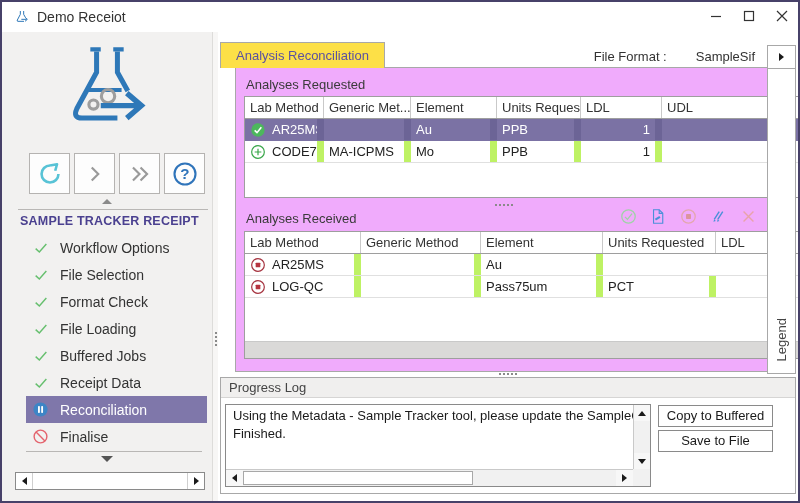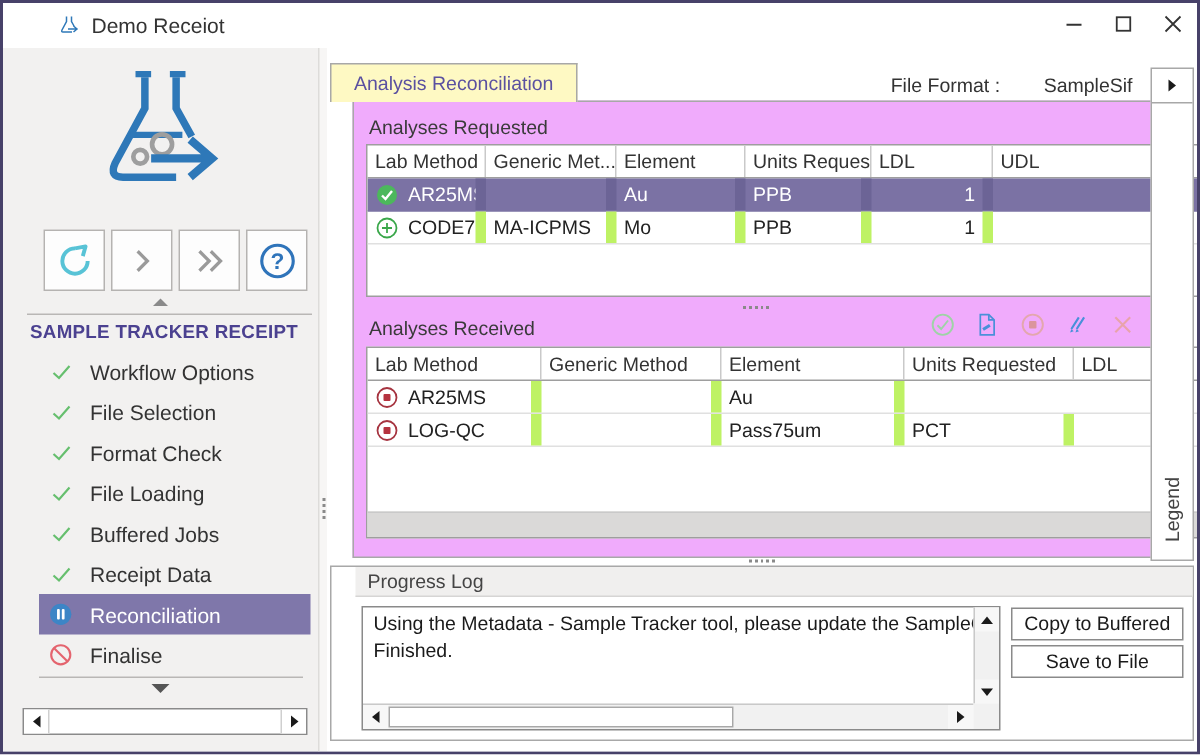--- a/index.html
+++ b/index.html
@@ -1,20 +1,20 @@
 <!DOCTYPE html>
 <html><head>
 <meta charset="utf-8">
 <style>
   * { margin:0; padding:0; box-sizing:border-box; font-family:"Liberation Sans", sans-serif; }
   html,body { background:#ffffff; }
   .window { position:relative; width:800px; height:503px; border:2px solid #474169; background:#fff; overflow:hidden; }
 
   
-  .titlebar { position:absolute; top:0; left:12px; right:0; height:30px; background:#fff; display:flex; align-items:center; padding-left:24px; }
+  .titlebar { position:absolute; top:0; left:0; right:0; height:30px; background:#fff; display:flex; align-items:center; padding-left:12px; }
   .titlebar .title { font-size:14px; color:#333; margin-left:7px; }
   .win-controls { position:absolute; top:0; right:0; display:flex; }
   .win-btn { width:33px; height:28px; display:flex; align-items:center; justify-content:center; background:#fff; border:none; }
 
   
   .app-body { position:absolute; top:30px; left:0; width:796px; height:469px; }
 
   
   .sidebar { position:absolute; left:0; top:0; width:210px; height:469px; background:#f2f1f0; }
   .logo { position:absolute; top:10px; left:55px; }
@@ -41,21 +41,21 @@
   .tri-down { width:0; height:0; border-left:4px solid transparent; border-right:4px solid transparent; border-top:5px solid #1a1a1a; }
 
   
   .v-splitter { position:absolute; left:210px; top:0; width:6px; height:469px; background:#f7f6f5; border-left:1px solid #dddcda; }
   .v-splitter .dots { position:absolute; top:300px; left:2px; width:2px; height:16px;
      background:repeating-linear-gradient(#8a8a8a 0 2px, transparent 2px 4px); }
 
   
   .main { position:absolute; left:216px; top:0; width:580px; height:469px; background:#fff; }
 
-  .tab { position:absolute; left:2px; top:10px; height:26px; padding:0 15px; background:#fef9c3; border:1px solid #a8a8a8; border-bottom:none; color:#5b51a0; font-size:13px; line-height:25px; z-index:2; }
+  .tab { position:absolute; left:2px; top:10px; height:26px; padding:0 15px; background:#fde047; border:1px solid #a8a8a8; border-bottom:none; color:#5b51a0; font-size:13px; line-height:25px; z-index:2; }
   .file-format { position:absolute; right:43px; top:17px; font-size:13px; color:#333; }
   .file-format .val { margin-left:29px; }
 
   .tab-content { position:absolute; top:35px; left:17px; width:537px; height:305px; border:1px solid #a8a8a8; background:#f0abfc; }
   .sec-label { font-size:13px; color:#3a3a3a; }
   .lbl-requested { position:absolute; top:9px; left:10px; }
   .lbl-received  { position:absolute; top:143px; left:10px; }
 
   
   .tbl { position:absolute; left:8px; width:607px; border:1px solid #9e9e9e; background:#fff; }
@@ -94,21 +94,21 @@
 
   
   .legend { position:absolute; left:549px; top:13px; width:29px; height:329px; border:1px solid #a8a8a8; background:#fff; }
   .legend-top { height:23px; border-bottom:1px solid #a8a8a8; display:flex; align-items:center; justify-content:center; }
   .legend-label { position:absolute; bottom:12px; left:0; width:100%; display:flex; justify-content:center; }
   .legend-label span { writing-mode:vertical-rl; transform:rotate(180deg); font-size:13px; color:#444; }
 
   
   .p-split { position:absolute; top:341px; left:2px; width:576px; display:flex; justify-content:center; }
   .p-split .dots { width:18px; height:2px; background:repeating-linear-gradient(90deg,#8a8a8a 0 2px, transparent 2px 4px); }
-  .progress { position:absolute; left:2px; top:345px; width:576px; height:117px; border:1px solid #a8a8a8; background:#fff;padding-left:16px; }
+  .progress { position:absolute; left:2px; top:345px; width:576px; height:117px; border:1px solid #a8a8a8; background:#fff; }
   .progress-header { height:20px; background:#f0efee; border-bottom:1px solid #d6d5d4; font-size:13px; color:#444; padding-left:8px; line-height:19px; }
   .progress-body { position:relative; height:95px; }
   .logbox { position:absolute; left:4px; top:6px; width:426px; height:83px; border:1px solid #8a8a8a; background:#fff; }
   .log-lines { position:absolute; left:0; top:0; right:17px; bottom:17px; padding:2px 7px; font-size:13px; color:#1a1a1a; line-height:18px; overflow:hidden; }
   .log-lines div { white-space:nowrap; }
   .log-vscroll { position:absolute; right:0; top:0; width:17px; bottom:17px; background:#f1f1f1; border-left:1px solid #c9c9c9; }
   .log-hscroll { position:absolute; left:0; right:17px; bottom:0; height:17px; background:#f1f1f1; border-top:1px solid #c9c9c9; }
   .log-hscroll .hbtn { position:absolute; top:0; width:17px; height:16px; display:flex; align-items:center; justify-content:center; background:#f7f7f7; }
   .log-hscroll .hbtn.l { left:0; } .log-hscroll .hbtn.r { right:0; }
   .log-hscroll .thumb { position:absolute; left:17px; top:1px; width:230px; height:14px; background:#fff; border:1px solid #a8a8a8; }

